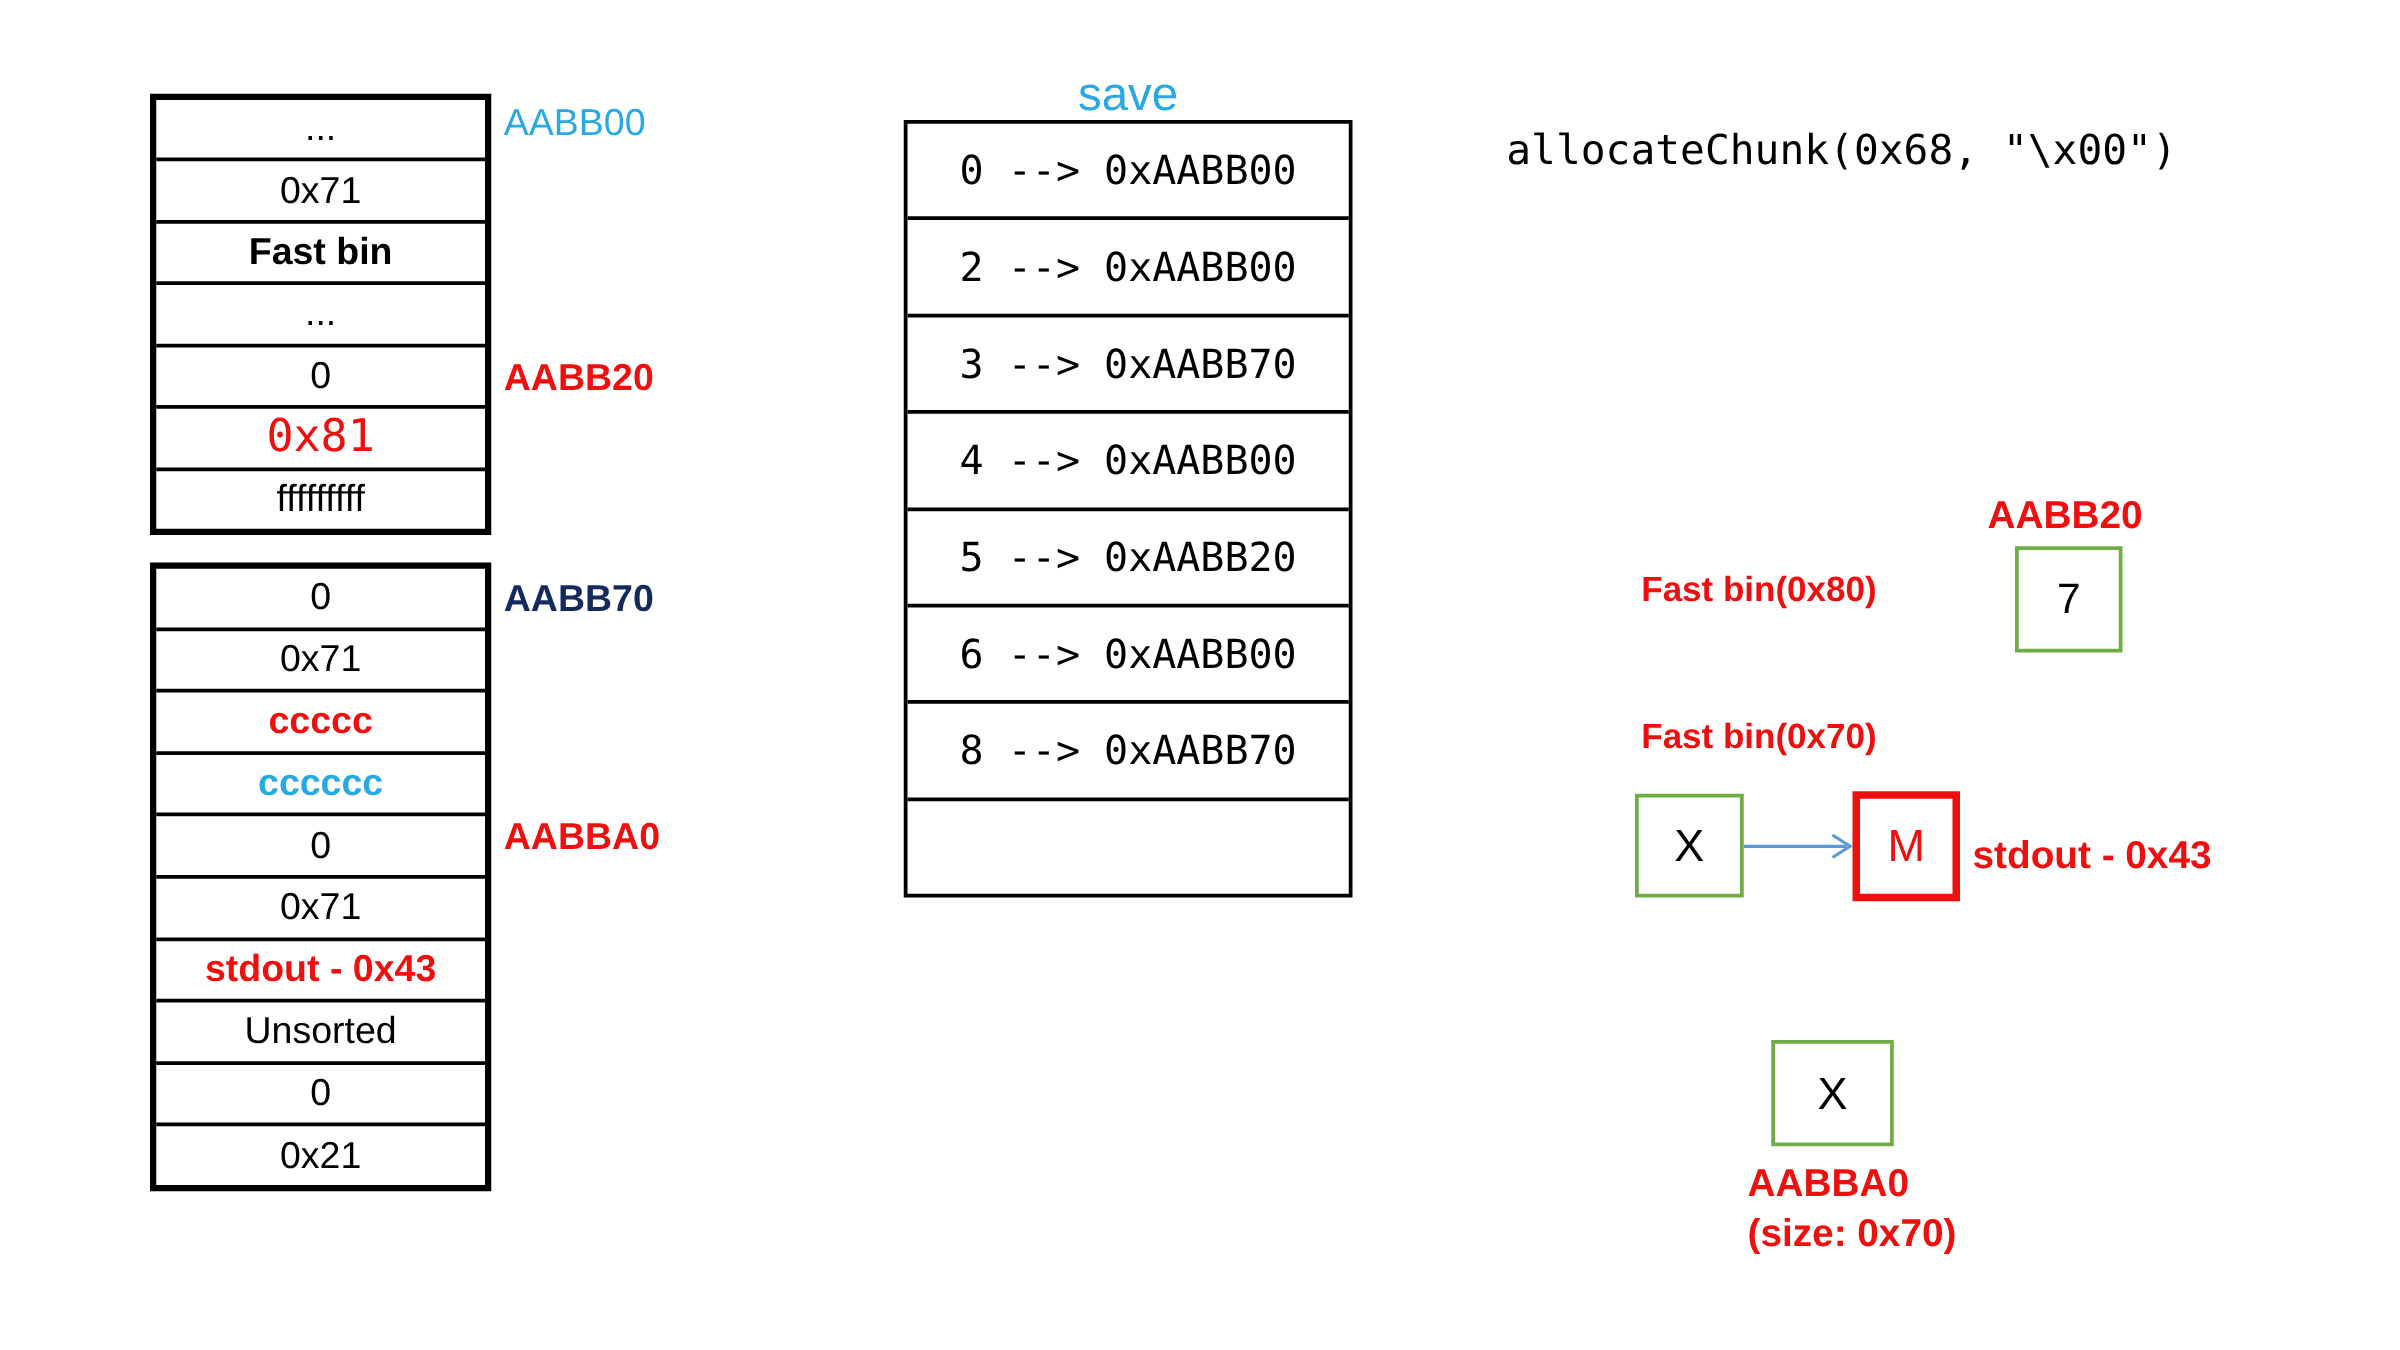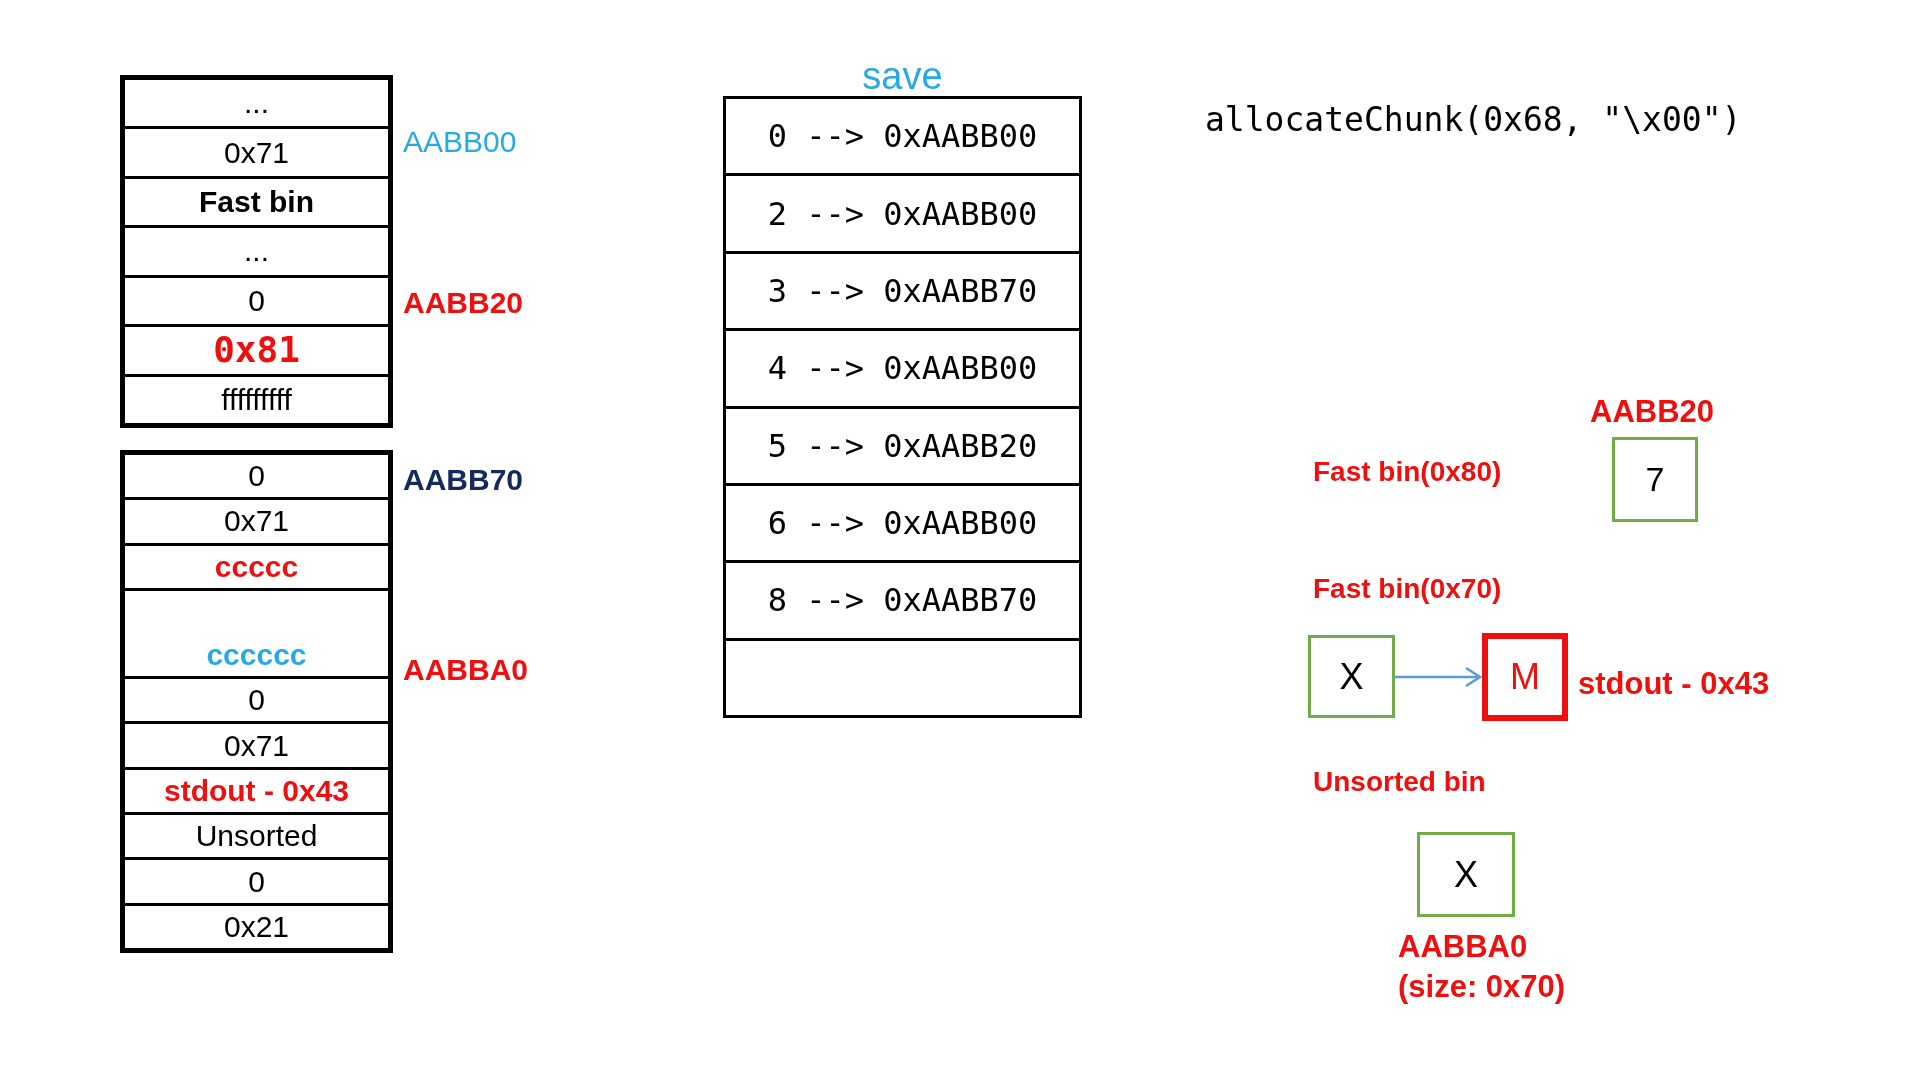--- a/index.html
+++ b/index.html
@@ -8,23 +8,23 @@
   .page { position:relative; width:1920px; height:1080px; background:#fff; }
 
   
   .chunk-table { position:absolute; border:5px solid #000; background:#fff;
                  display:flex; flex-direction:column; }
   .crow { flex:1; display:flex; align-items:center; justify-content:center;
           font-size:30px; color:#000; border-bottom:3px solid #000; line-height:1; }
   .crow:last-child { border-bottom:none; }
   .bold { font-weight:bold; }
   .red  { color:var(--red); }
-  .cyan { color:var(--cyan);margin-top:43px; }
+  .cyan { color:var(--cyan); }
   .navy { color:var(--navy); }
-  .red-mono { color:var(--red); font-weight:bold; font-size:36px;
+  .red-mono { color:var(--red); font-weight:normal; font-size:36px;
               font-family:"DejaVu Sans Mono", monospace; }
 
   
   .addr-label { position:absolute; font-size:30px; line-height:1.1; }
 
   
   .save-title { position:absolute; left:723px; top:55px; width:359px; text-align:center;
                 font-size:38px; color:var(--cyan); }
   .save-table { position:absolute; left:723px; top:96px; width:359px; height:622px;
                 border:3px solid #000; background:#fff; display:flex; flex-direction:column; }
@@ -102,18 +102,17 @@
 
   <div class="red-head" style="left:1313px; top:575px;">Fast bin(0x70)</div>
   <div class="green-box" style="left:1308px; top:635px; width:87px; height:83px;">X</div>
   <svg class="arrow-svg" width="92" height="28" viewBox="0 0 92 28">
     <line x1="2" y1="14" x2="84" y2="14" style="stroke:var(--arrow); stroke-width:2.6;"></line>
     <polyline points="73,5 87,14 73,23" style="stroke:var(--arrow); stroke-width:2.6; fill:none;"></polyline>
   </svg>
   <div class="red-box" style="left:1482px; top:633px; width:86px; height:88px;">M</div>
   <div class="red-note" style="left:1578px; top:665px;">stdout - 0x43</div>
 
-  <div class="red-head" style="left:1313px; top:768px;">Unsorted bin</div>
   <div class="green-box" style="left:1417px; top:832px; width:98px; height:85px;">X</div>
   <div class="red-note" style="left:1398px; top:928px;">AABBA0</div>
   <div class="red-note" style="left:1398px; top:968px;">(size: 0x70)</div>
 
 </div>
 
 </body></html>

